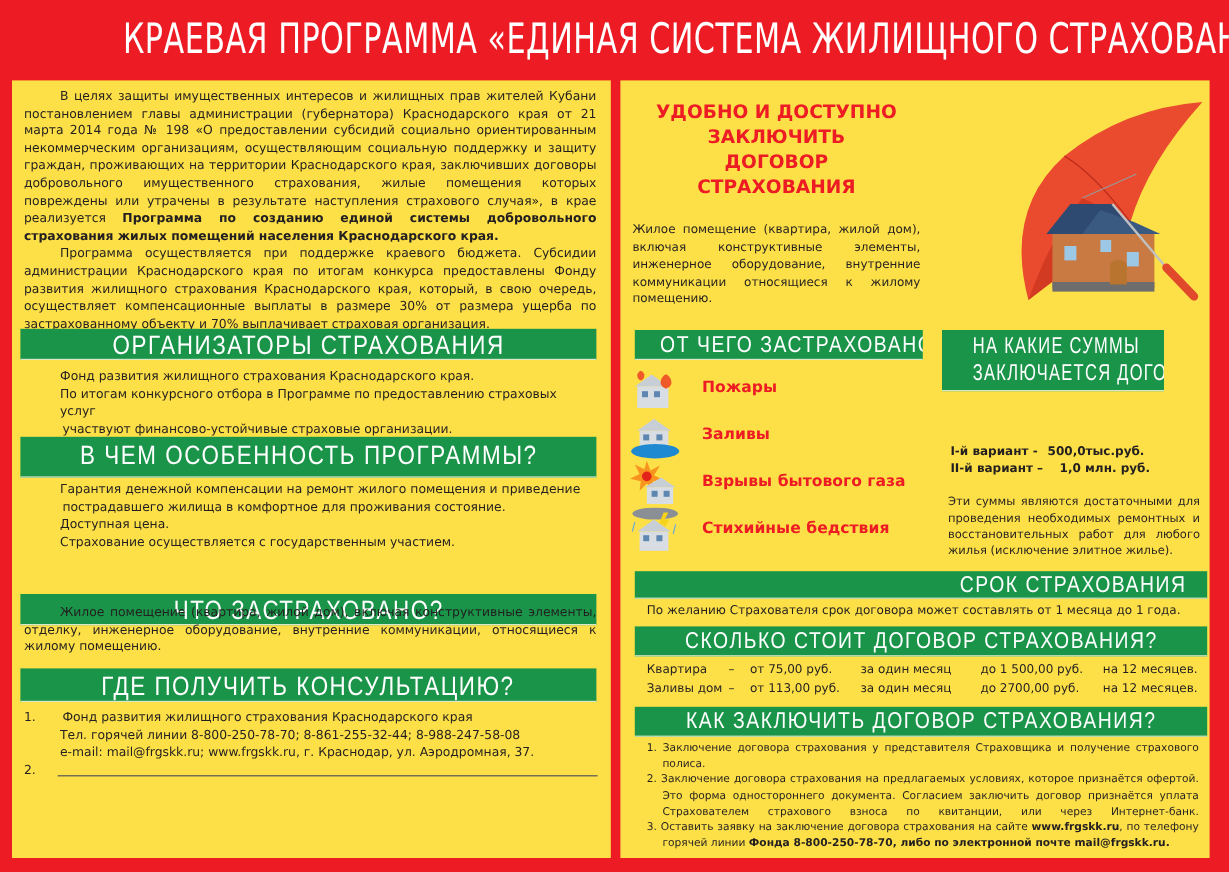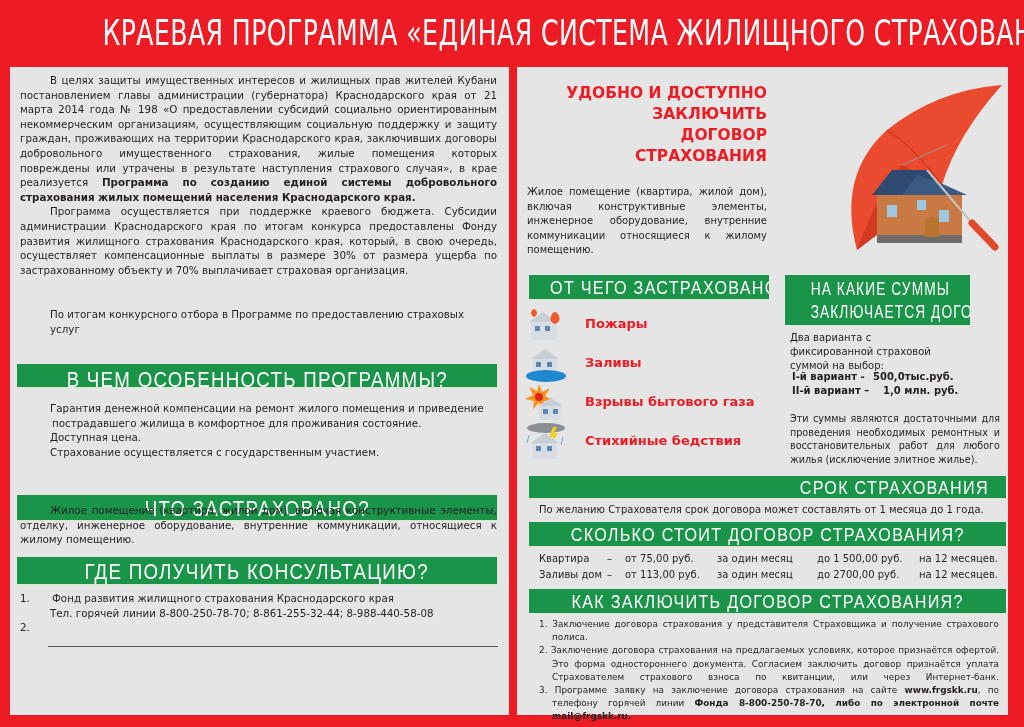--- a/index.html
+++ b/index.html
@@ -4,82 +4,87 @@
 <style>
   * { box-sizing: border-box; margin: 0; padding: 0; }
   html, body { width: 1024px; height: 727px; overflow: hidden; }
   body { background: #ed1c24; font-family: "DejaVu Sans", "Liberation Sans", sans-serif; color: #231f20; position: relative; }
   .title {
     position: absolute; left: 0; top: 0; width: 1024px; height: 66px;
     color: #fff; font-family: "DejaVu Sans Condensed", "Liberation Sans Narrow", "Liberation Sans", sans-serif;
     font-size: 35px; letter-spacing: 0.5px; text-align: center; line-height: 66px;
     transform: scaleX(0.80); transform-origin: center; white-space: nowrap; font-weight: normal;
   }
-  .panel { position: absolute; background: #e5e5e5; }
+  .panel { position: absolute; background: #fde047; }
   .left { left: 10px; top: 67px; width: 499px; height: 648px; }
   .right { left: 517px; top: 67px; width: 491px; height: 648px; }
   .bar {
     position: absolute; background: #1a9448; color: #fff; text-align: center;
     font-family: "Liberation Sans Narrow", "Liberation Sans", sans-serif;
     font-size: 22px; letter-spacing: 1.5px; white-space: nowrap; overflow: hidden;
     border-bottom: 1px solid #d9e8c8;
   }
   .bar span { display: inline-block; transform: scaleX(0.85); transform-origin: center; }
   .txt { position: absolute; font-size: 10.3px; line-height: 14.6px; color: #231f20; }
   .just { text-align: justify; }
   .indent { text-indent: 30px; }
   .num { display: inline-block; width: 30px; }
   .li { padding-left: 30px; text-indent: -30px; }
   .li .cont { display: block; padding-left: 2px; text-indent: 0; }
   b { font-weight: bold; }
-  .red-head { position: absolute; color: #ed1c24; font-weight: bold; font-size: 15.5px; line-height: 21px; text-align: right; }
+  .red-head { position: absolute; color: #ed1c24; font-weight: bold; font-size: 15.5px; line-height: 21px; text-align: center; }
   .risk { position: absolute; left: 8px; width: 220px; height: 38px; }
   .risk .ico { position: absolute; left: 0; top: 0; width: 42px; height: 38px; }
   .risk .lbl { position: absolute; left: 60px; top: 10px; color: #ed1c24; font-weight: bold; font-size: 13px; white-space: nowrap; }
   .price-row { position: absolute; left: 22px; font-size: 10px; white-space: nowrap; }
   .price-row span { position: absolute; top: 0; }
   .small { font-size: 9.6px; line-height: 13.6px; }
   .blank-line { position: absolute; left: 38px; top: 579px; width: 450px; border-bottom: 1px solid #555; height: 1px; }
 </style>
 </head>
 <body>
 
 <div class="title">КРАЕВАЯ ПРОГРАММА «ЕДИНАЯ СИСТЕМА ЖИЛИЩНОГО СТРАХОВАНИЯ»</div>
 
 <div class="panel left">
 
   <div class="txt just" style="left:10px; top:6px; width:477px;">
     <p class="indent"><span>В целях защиты имущественных интересов и жилищных прав жителей Кубани постановлением главы администрации (губернатора) Краснодарского края от 21 марта 2014 года № 198 «О предоставлении субсидий социально ориентированным некоммерческим организациям, осуществляющим социальную поддержку и защиту граждан, проживающих на территории Краснодарского края, заключивших договоры добровольного имущественного страхования, жилые помещения которых повреждены или утрачены в результате наступления страхового случая», в крае реализуется </span><b>Программа по созданию единой системы добровольного страхования жилых помещений населения Краснодарского края.</b></p>
     <p class="indent">Программа осуществляется при поддержке краевого бюджета. Субсидии администрации Краснодарского края по итогам конкурса предоставлены Фонду развития жилищного страхования Краснодарского края, который, в свою очередь, осуществляет компенсационные выплаты в размере 30% от размера ущерба по застрахованному объекту и 70% выплачивает страховая организация.</p>
   </div>
 
+  <div class="bar" style="left:7px; top:207px; width:480px; height:26px; line-height:27px;">
+    <span>ОРГАНИЗАТОРЫ СТРАХОВАНИЯ</span>
+  </div>
   <div class="txt" style="left:10px; top:240px; width:477px;">
-    <div class="li"><span class="num">2.</span><span>По итогам конкурсного отбора в Программе по предоставлению страховых услуг</span></div>
-  </div>
-
-  <div class="bar" style="left:7px; top:297px; width:480px; height:24px; line-height:31px;">
+    <div class="li"><span class="num">1.</span><span>Фонд развития жилищного страхования Краснодарского края.</span></div>
+    <div class="li"><span class="num">2.</span><span>По итогам конкурсного отбора в Программе по предоставлению страховых услуг</span><span class="cont">участвуют финансово-устойчивые страховые организации.</span></div>
+  </div>
+
+  <div class="bar" style="left:7px; top:297px; width:480px; height:34px; line-height:31px;">
     <span>В ЧЕМ ОСОБЕННОСТЬ ПРОГРАММЫ?</span>
   </div>
   <div class="txt" style="left:10px; top:334px; width:477px;">
     <div class="li"><span class="num">1.</span><span>Гарантия денежной компенсации на ремонт жилого помещения и приведение</span><span class="cont">пострадавшего жилища в комфортное для проживания состояние.</span></div>
     <div class="li"><span class="num">2.</span><span>Доступная цена.</span></div>
     <div class="li"><span class="num">3.</span><span>Страхование осуществляется с государственным участием.</span></div>
   </div>
 
   <div class="bar" style="left:7px; top:428px; width:480px; height:26px; line-height:28px;">
     <span>ЧТО ЗАСТРАХОВАНО?</span>
   </div>
   <div class="txt just indent" style="left:10px; top:436px; width:477px;">Жилое помещение (квартира, жилой дом), включая конструктивные элементы, отделку, инженерное оборудование, внутренние коммуникации, относящиеся к жилому помещению.</div>
 
   <div class="bar" style="left:7px; top:490px; width:480px; height:28px; line-height:29px;">
     <span>ГДЕ ПОЛУЧИТЬ КОНСУЛЬТАЦИЮ?</span>
   </div>
   <div class="txt" style="left:10px; top:524px; width:477px;">
     <div><span class="num">1.</span><span style="padding-left:2px;">Фонд развития жилищного страхования Краснодарского края</span></div>
-    <div style="padding-left:30px;">Тел. горячей линии 8-800-250-78-70; 8-861-255-32-44; 8-988-440-58-08</div>
+    <div style="padding-left:30px;">Тел. горячей линии 8-800-250-78-70; 8-861-255-32-44; 8-988-247-58-08</div>
+    <div style="padding-left:30px;">e-mail: mail@frgskk.ru; www.frgskk.ru, г. Краснодар, ул. Аэродромная, 37.</div>
     <div><span class="num">2.</span></div>
   </div>
   <div class="blank-line"></div>
 </div>
 
 <div class="panel right">
 
   <div class="red-head" style="left:10px; top:16px; width:240px;">
     <div>УДОБНО И ДОСТУПНО</div>
     <div>ЗАКЛЮЧИТЬ</div>
@@ -156,21 +161,20 @@
     </svg>
     <span class="lbl">Стихийные бедствия</span>
   </div>
 
   <div class="bar" style="left:268px; top:208px; width:185px; height:51px; line-height:23px; font-size:19px; padding-top:2px;">
     <span style="display:block;">
       <span style="display:block;">НА  КАКИЕ СУММЫ</span>
       <span style="display:block;">ЗАКЛЮЧАЕТСЯ ДОГОВОР?</span>
     </span>
   </div>
-  <div class="txt" style="left:273px; top:264px; width:150px; font-size:10px; line-height:14px;">Два варианта с фиксированной страховой суммой на выбор:</div>
   <div class="txt" style="left:275px; top:303px; font-size:10px; font-weight:bold; white-space:nowrap;">
     <span style="display:inline-block; width:81px;">I-й вариант  -</span><span>500,0тыс.руб.</span>
   </div>
   <div class="txt" style="left:275px; top:317px; font-size:10px; font-weight:bold; white-space:nowrap;">
     <span style="display:inline-block; width:91px;">II-й вариант –</span><span>1,0 млн. руб.</span>
   </div>
   <div class="txt just small" style="left:273px; top:345px; width:210px;">Эти суммы являются достаточными для проведения необходимых ремонтных и восстановительных работ для любого жилья (исключение элитное жилье).</div>
 
   <div class="bar" style="left:12px; top:409px; width:477px; height:23px; line-height:24px; font-size:19px;text-align:right;">
     <span>СРОК СТРАХОВАНИЯ</span>
@@ -196,15 +200,15 @@
     <span style="left:278px;">до 2700,00 руб.</span>
     <span style="left:380px;">на 12 месяцев.</span>
   </div>
 
   <div class="bar" style="left:12px; top:522px; width:477px; height:25px; line-height:26px; font-size:19px;">
     <span>КАК ЗАКЛЮЧИТЬ ДОГОВОР СТРАХОВАНИЯ?</span>
   </div>
   <div class="txt just" style="left:22px; top:551px; width:460px; font-size:8.9px; line-height:13.2px;">
     <div style="padding-left:13px; text-indent:-13px;">1. <span>Заключение договора страхования у представителя Страховщика и получение страхового полиса.</span></div>
     <div style="padding-left:13px; text-indent:-13px; text-align:justify; text-align-last:justify;">2. <span>Заключение договора страхования на предлагаемых условиях, которое признаётся офертой. Это форма одностороннего документа. Согласием заключить договор признаётся уплата Страхователем страхового взноса по квитанции, или через Интернет-банк.</span></div>
-    <div style="padding-left:13px; text-indent:-13px;">3. <span>Программе заявку на заключение договора страхования на сайте </span><b>www.frgskk.ru</b><span>, по телефону горячей линии </span><b>Фонда 8-800-250-78-70, либо по электронной почте mail@frgskk.ru.</b></div>
+    <div style="padding-left:13px; text-indent:-13px;">3. <span>Оставить заявку на заключение договора страхования на сайте </span><b>www.frgskk.ru</b><span>, по телефону горячей линии </span><b>Фонда 8-800-250-78-70, либо по электронной почте mail@frgskk.ru.</b></div>
   </div>
 </div>
 
 </body></html>

